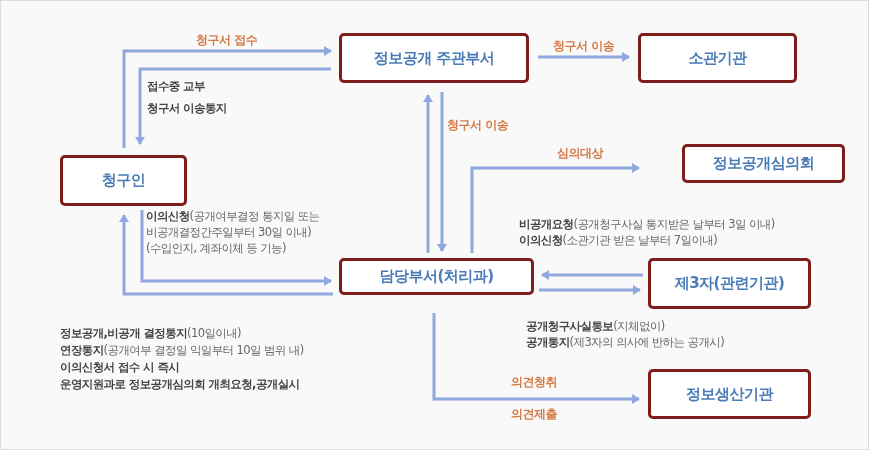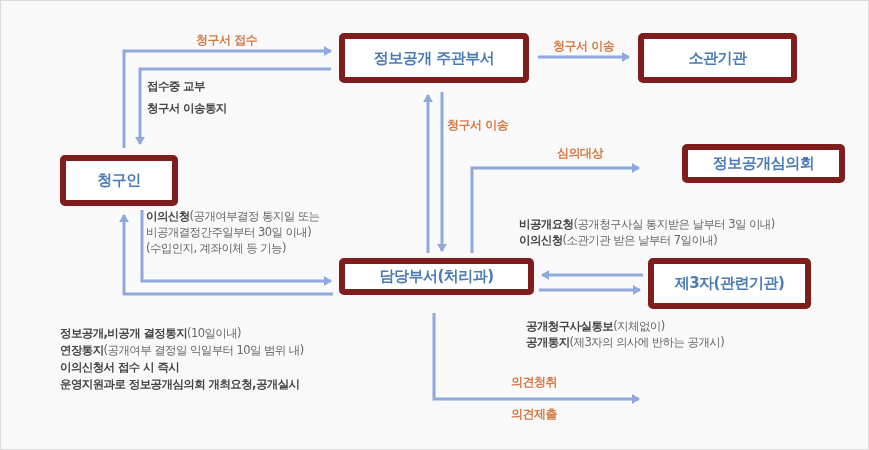--- a/index.html
+++ b/index.html
@@ -1,18 +1,18 @@
 <!DOCTYPE html>
 <html><head>
 <meta charset="utf-8">
 <style>
   html, body { margin:0; padding:0; }
   body { width:869px; height:450px; background:#ffffff; font-family:"DejaVu Sans", sans-serif; }
   .frame { position:absolute; left:0; top:0; width:867px; height:448px; background:#f9f9f9; border:1px solid #dcdcdc; overflow:hidden; }
-  .box { position:absolute; background:#ffffff; border:6px solid #7f1d1d; border-radius:5px; display:flex; align-items:center; justify-content:center; color:#4a7bb7; font-size:15px; font-weight:bold; box-sizing:border-box; letter-spacing:-0.5px; }
+  .box { position:absolute; background:#ffffff; border:3px solid #7f1d1d; border-radius:5px; display:flex; align-items:center; justify-content:center; color:#4a7bb7; font-size:15px; font-weight:bold; box-sizing:border-box; letter-spacing:-0.5px; }
   .lbl { position:absolute; color:#d67a45; font-size:12px; font-weight:bold; white-space:nowrap; letter-spacing:-0.5px; }
   .note { position:absolute; color:#555; font-size:11.5px; line-height:16px; white-space:nowrap; letter-spacing:-0.6px; }
   .note b { color:#444; font-weight:bold; }
   .note span.n { font-weight:normal; color:#666; }
   svg.lines { position:absolute; left:0; top:0; }
 </style>
 </head>
 <body>
 
 <div class="frame">
@@ -48,31 +48,34 @@
       <polyline points="433,312 433,398 638,398" marker-end="url(#ah)"></polyline>
     </g>
   </svg>
 
   <div class="box" style="left:338px;top:32px;width:190px;height:50px;">
     <span>정보공개 주관부서</span>
   </div>
   <div class="box" style="left:637px;top:32px;width:159px;height:50px;">
     <span>소관기관</span>
   </div>
-  <div class="box" style="left:59px;top:154px;width:118px;height:51px;">
+  <div class="box" style="left:59px;top:154px;width:127px;height:51px;">
     <span>청구인</span>
   </div>
   <div class="box" style="left:681px;top:143px;width:163px;height:39px;">
     <span>정보공개심의회</span>
   </div>
   <div class="box" style="left:338px;top:257px;width:195px;height:37px;">
     <span>담당부서(처리과)</span>
   </div>
   <div class="box" style="left:647px;top:257px;width:163px;height:51px;">
     <span>제3자(관련기관)</span>
+  </div>
+  <div class="box" style="left:647px;top:368px;width:163px;height:50px;">
+    <span>정보생산기관</span>
   </div>
 
   <div class="lbl" style="left:195px;top:31px;">청구서 접수</div>
   <div class="lbl" style="left:552px;top:37px;">청구서 이송</div>
   <div class="lbl" style="left:446px;top:116px;">청구서 이송</div>
   <div class="lbl" style="left:556px;top:144px;">심의대상</div>
   <div class="lbl" style="left:510px;top:373px;">의견청취</div>
   <div class="lbl" style="left:510px;top:405px;">의견제출</div>
 
   <div class="note" style="left:146px;top:74px;line-height:22px;font-weight:bold;color:#444;">

